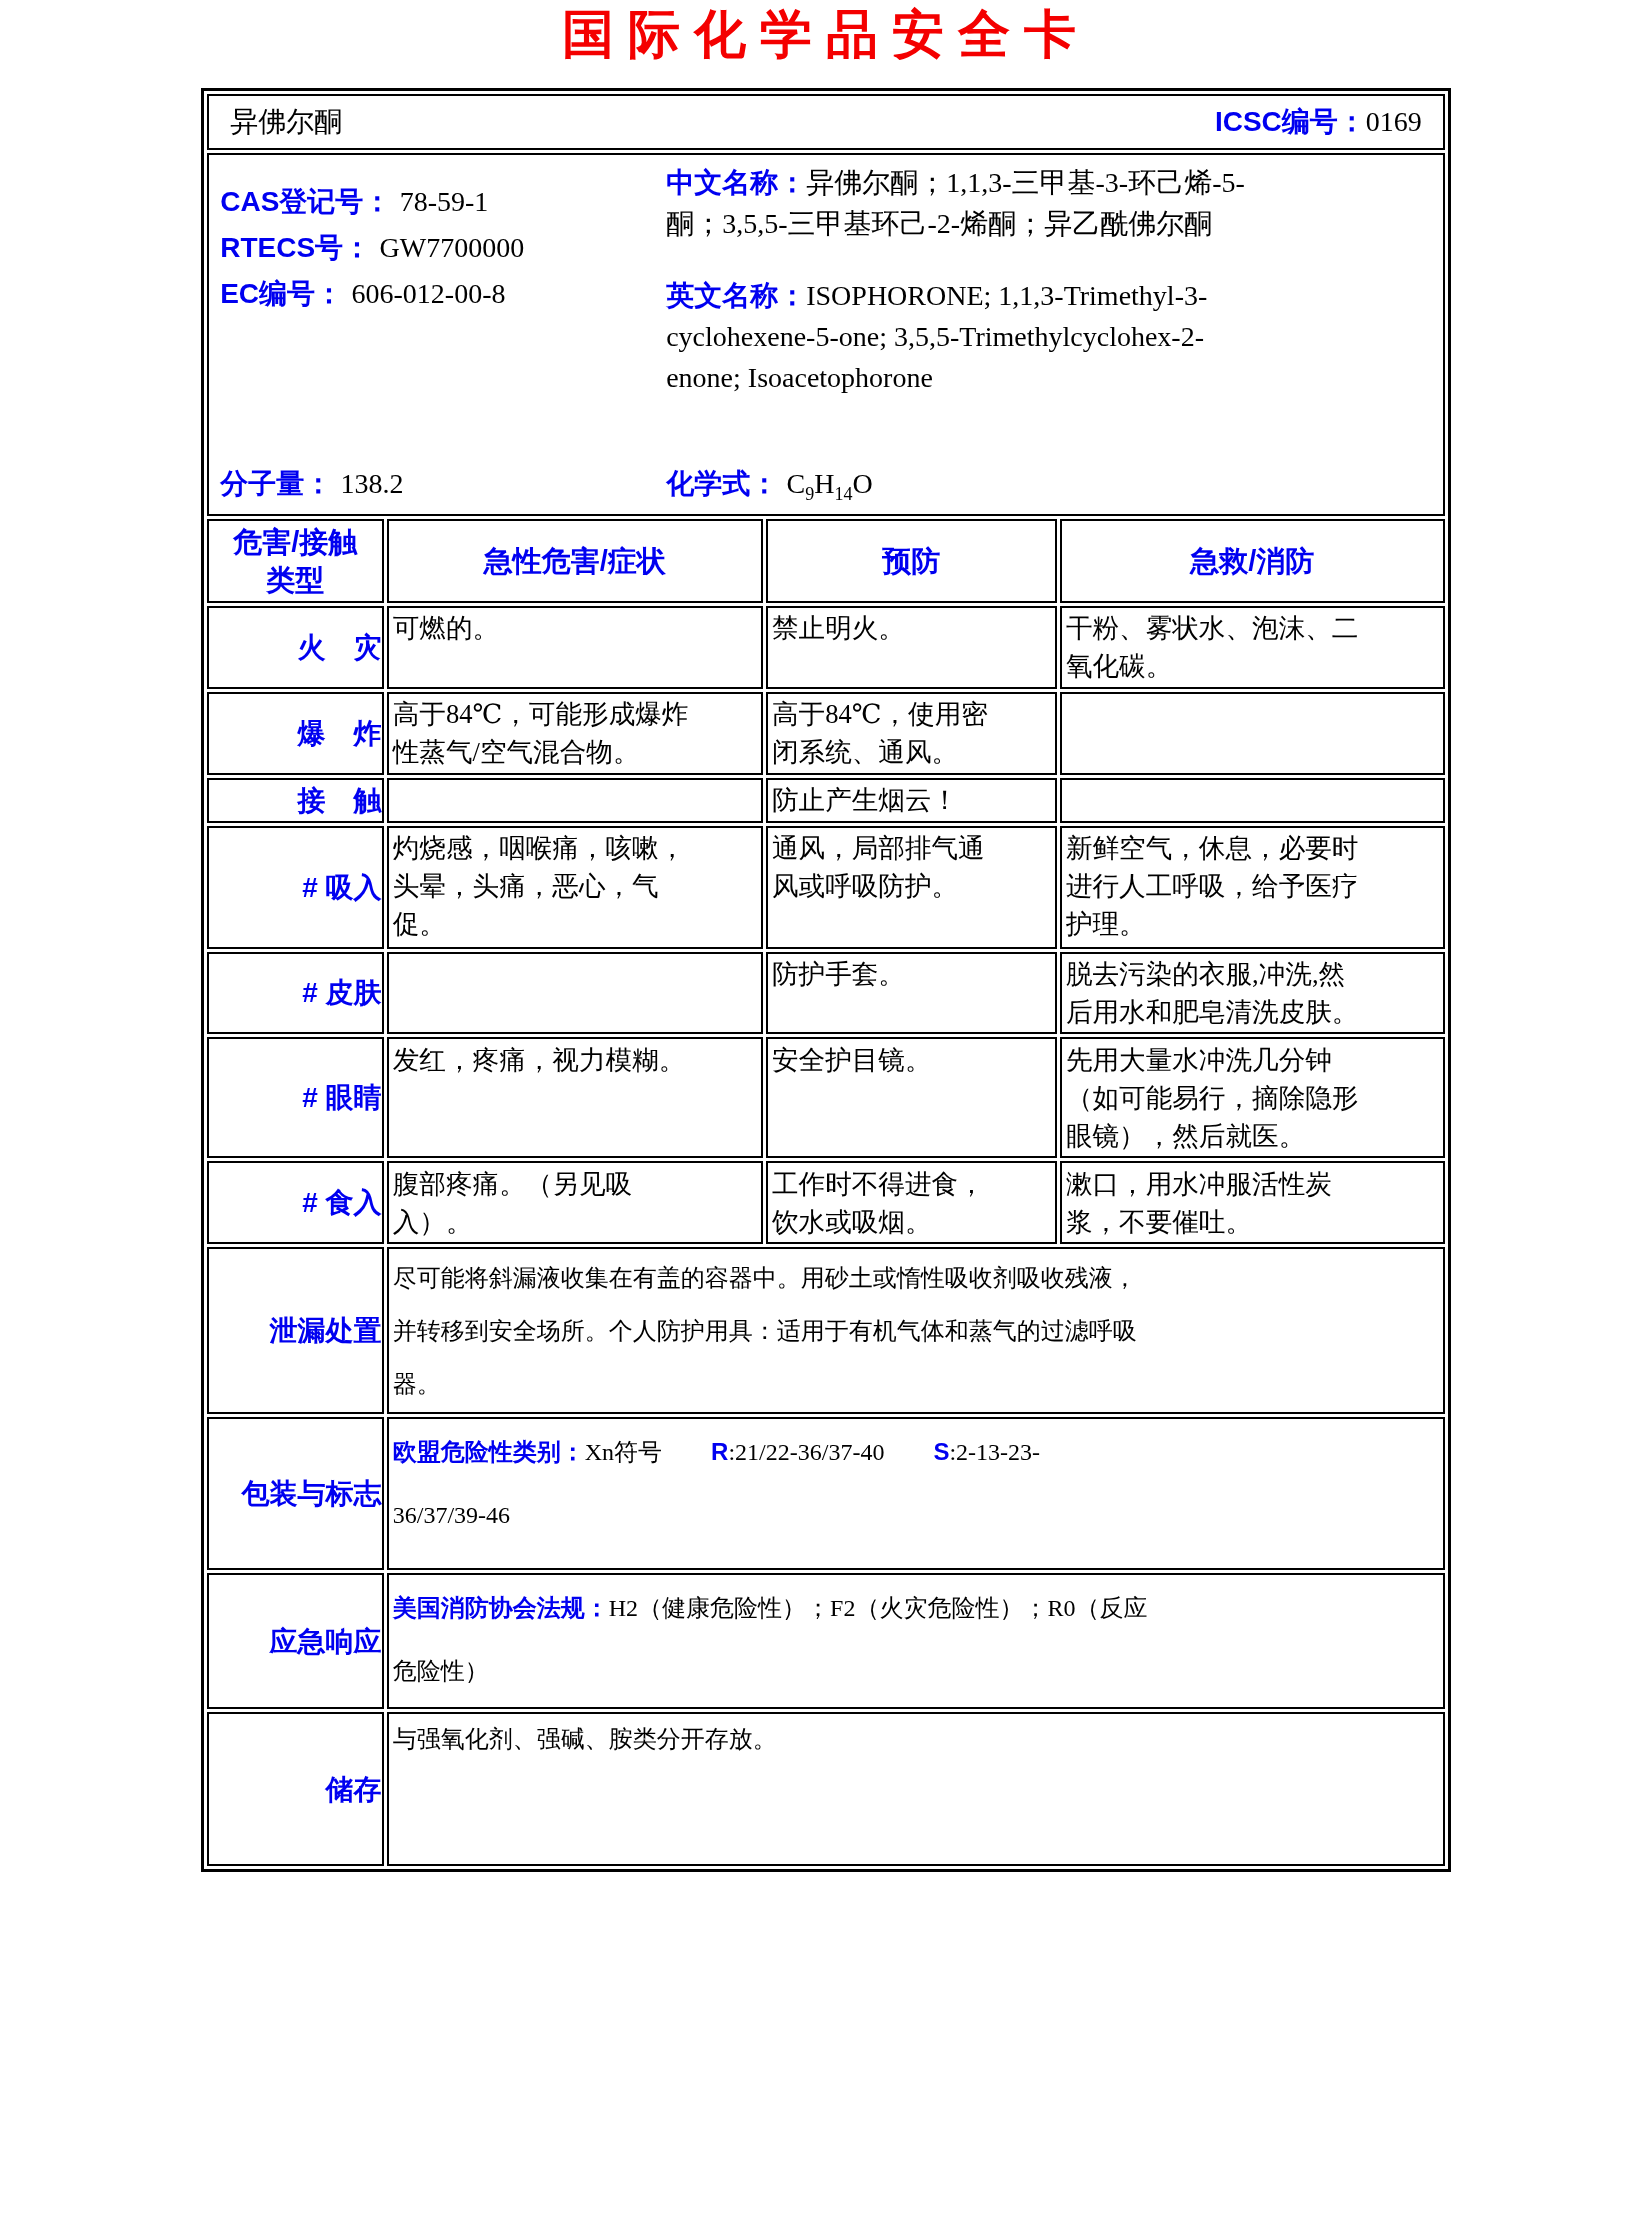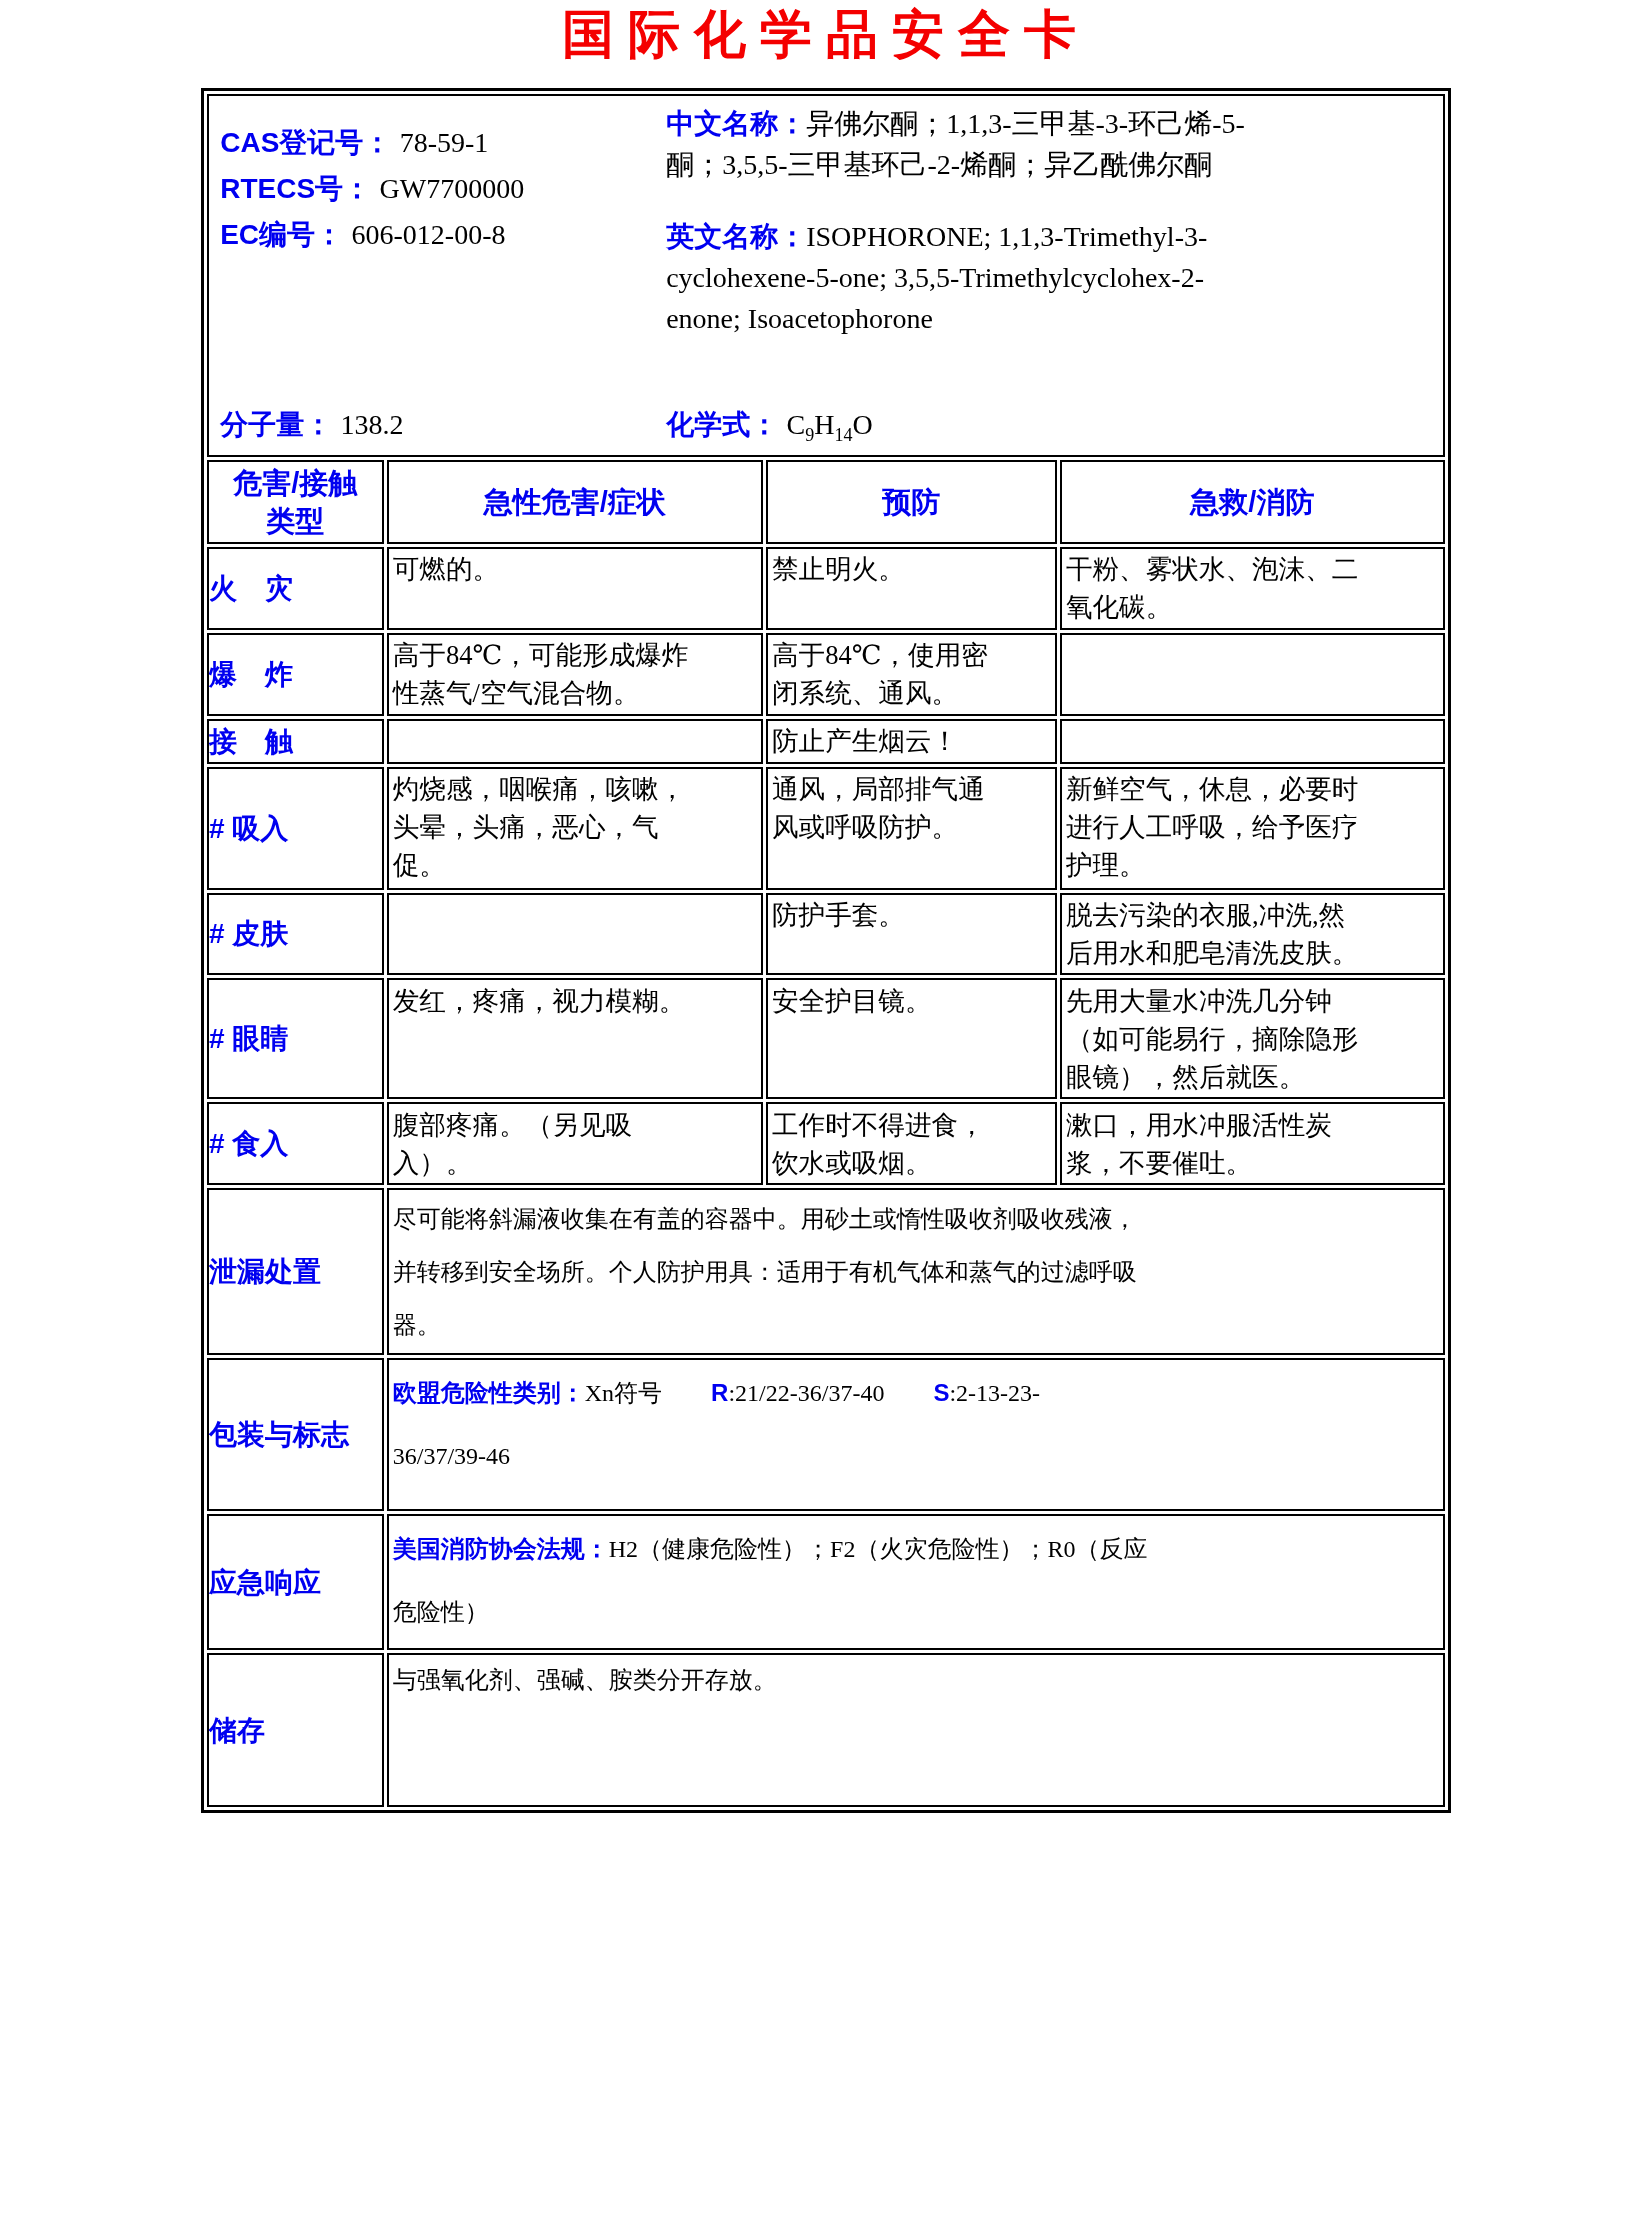--- a/index.html
+++ b/index.html
@@ -43,21 +43,21 @@
   .mwline { position:absolute; left:7px; right:5.6px; bottom:8.4px; height:41px; line-height:41px; }
   .formula-pos { position:absolute; left:446px; top:0; }
   sub { font-size:18px; }
   
   td.hd {
     vertical-align:middle; text-align:center; color:#0000f0;
     font-family:"Liberation Sans","DejaVu Sans",sans-serif; font-weight:bold;
     font-size:29px; line-height:38px; padding:0;
   }
   td.rowlbl {
-    vertical-align:middle; text-align:left; color:#0000f0;
+    vertical-align:middle; text-align:right; color:#0000f0;
     font-family:"Liberation Sans","DejaVu Sans",sans-serif; font-weight:bold;
     font-size:28px; line-height:35px; padding:0;margin-left:32px;
   }
   td.sect { font-size:24px; }
   .lh76 { line-height:53px; padding-top:2.8px; }
   .lh90 { line-height:63px; }
   .gap { margin-left:49px; }
 </style>
 </head>
 <body>
@@ -68,20 +68,30 @@
 
   <table class="card">
     <colgroup>
       <col style="width:176px">
         <col style="width:375px">
         <col style="width:290px">
         <col style="width:384px">
     </colgroup>
 
     <tbody>
+        <tr>
+      <td colspan="4" style="height:56px">
+        <div class="namerow">
+          <span>异佛尔酮</span>
+          <span>
+            <span class="blue">ICSC编号：</span><span>0169</span>
+          </span>
+        </div>
+      </td>
+    </tr>
 
     <tr>
       <td colspan="4" style="height:363px">
         <div class="ident">
           <div class="ids">
             <div class="idline">
               <span class="blue">CAS登记号：</span><span class="val">78-59-1</span>
             </div>
             <div class="idline">
               <span class="blue">RTECS号：</span><span class="val">GW7700000</span>

